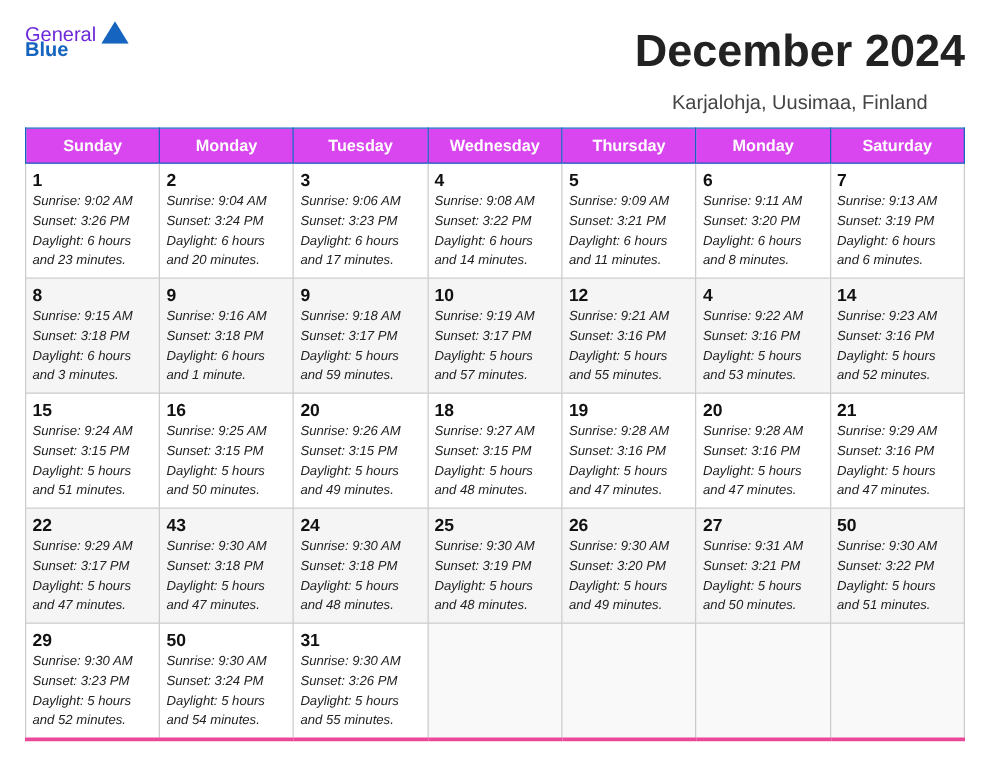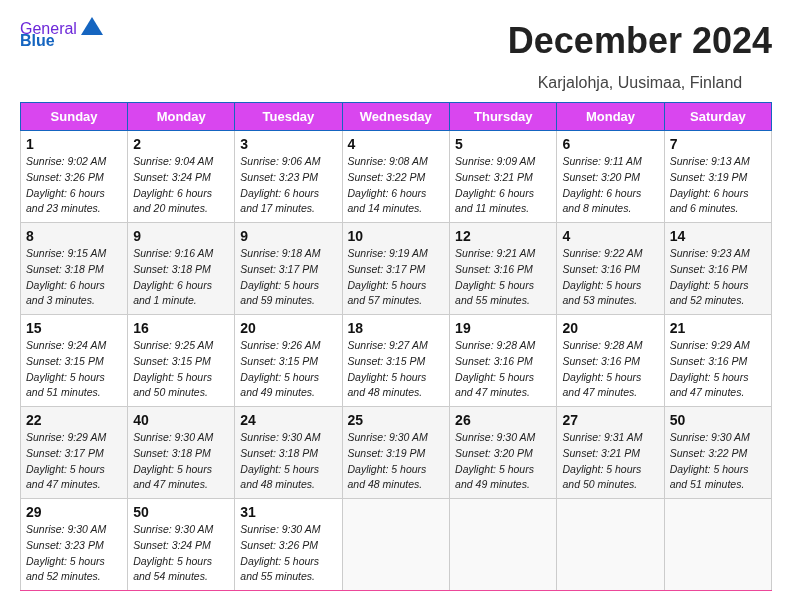--- a/index.html
+++ b/index.html
@@ -69,21 +69,21 @@
     .day-info {
       color: #222;
       line-height: 1.5;
       font-size: 10.5px;
       font-style: italic;
     }
     .empty-cell {
       background: #f9f9f9 !important;
     }
     .last-row td {
-      border-bottom: 1px solid #ec4899;
+      border-bottom: 3px solid #ec4899;
     }
   </style>
 </head>
 <body>
 
 <div class="header-area">
   <div class="logo">
     <div style="display:flex;align-items:center;gap:2px;">
       <span style="font-size:16px;font-weight:normal;color:#6d28d9;">General</span>
       <svg width="22" height="18" viewBox="0 0 22 18" style="margin-left:2px;margin-top:-6px;">
@@ -200,21 +200,21 @@
           <span class="day-number">21</span>
           <div class="day-info">Sunrise: 9:29 AM<br>Sunset: 3:16 PM<br>Daylight: 5 hours and 47 minutes.</div>
         </td>
       </tr>
       <tr>
         <td>
           <span class="day-number">22</span>
           <div class="day-info">Sunrise: 9:29 AM<br>Sunset: 3:17 PM<br>Daylight: 5 hours and 47 minutes.</div>
         </td>
         <td>
-          <span class="day-number">40</span>
+          <span class="day-number">43</span>
           <div class="day-info">Sunrise: 9:30 AM<br>Sunset: 3:18 PM<br>Daylight: 5 hours and 47 minutes.</div>
         </td>
         <td>
           <span class="day-number">24</span>
           <div class="day-info">Sunrise: 9:30 AM<br>Sunset: 3:18 PM<br>Daylight: 5 hours and 48 minutes.</div>
         </td>
         <td>
           <span class="day-number">25</span>
           <div class="day-info">Sunrise: 9:30 AM<br>Sunset: 3:19 PM<br>Daylight: 5 hours and 48 minutes.</div>
         </td>

